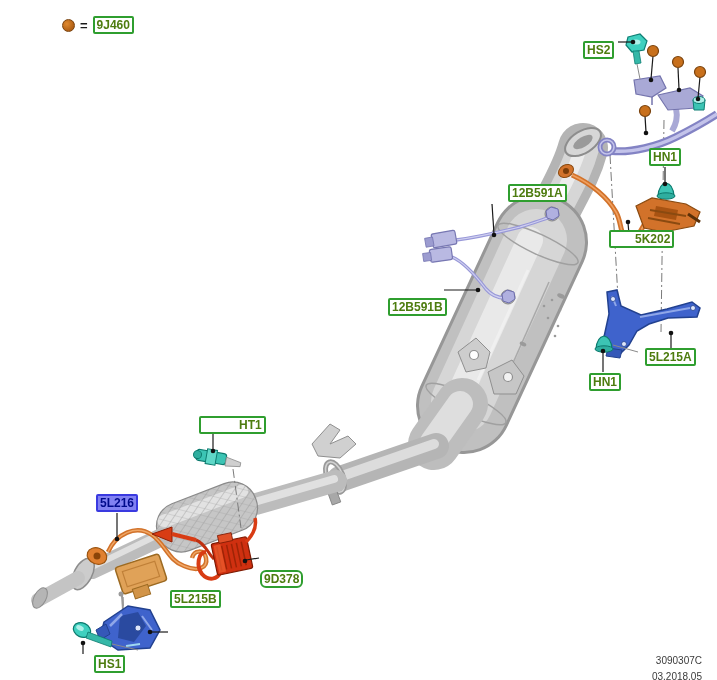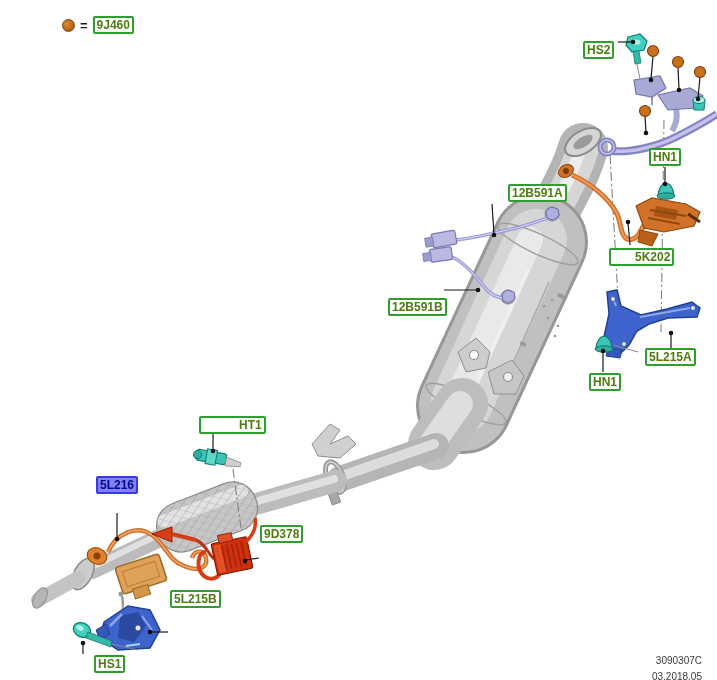--- a/index.html
+++ b/index.html
@@ -301,26 +301,26 @@
 <div class="legend">
   <span class="legend-dot"></span>
   <span class="legend-eq">=</span>
   <span class="callout">9J460</span>
 </div>
 
 <div class="callout" style="left:583px;top:41px;">HS2</div>
 <div class="callout" style="left:649px;top:148px;">HN1</div>
 <div class="callout" style="left:464px;top:184px;margin-left:44px;">12B591A</div>
 <div class="callout" style="left:388px;top:298px;">12B591B</div>
-<div class="callout" style="left:609px;top:248px;padding-left:24px;">5K202</div>
+<div class="callout" style="left:609px;top:230px;padding-left:24px;">5K202</div>
 <div class="callout" style="left:645px;top:348px;">5L215A</div>
 <div class="callout" style="left:589px;top:373px;">HN1</div>
 <div class="callout" style="left:199px;top:416px;padding-left:38px;">HT1</div>
-<div class="callout callout--selected" style="left:96px;top:476px;">5L216</div>
-<div class="callout" style="left:260px;top:525px;">9D378</div>
+<div class="callout callout--selected" style="left:96px;top:494px;">5L216</div>
+<div class="callout" style="left:260px;top:570px;border-radius:6px;">9D378</div>
 <div class="callout" style="left:170px;top:590px;">5L215B</div>
 <div class="callout" style="left:69px;top:655px;margin-left:25px;">HS1</div>
 
 <div class="footer">
   <div>3090307C</div>
   <div style="margin-top:4px;">03.2018.05</div>
 </div>
 
 </div>
 

